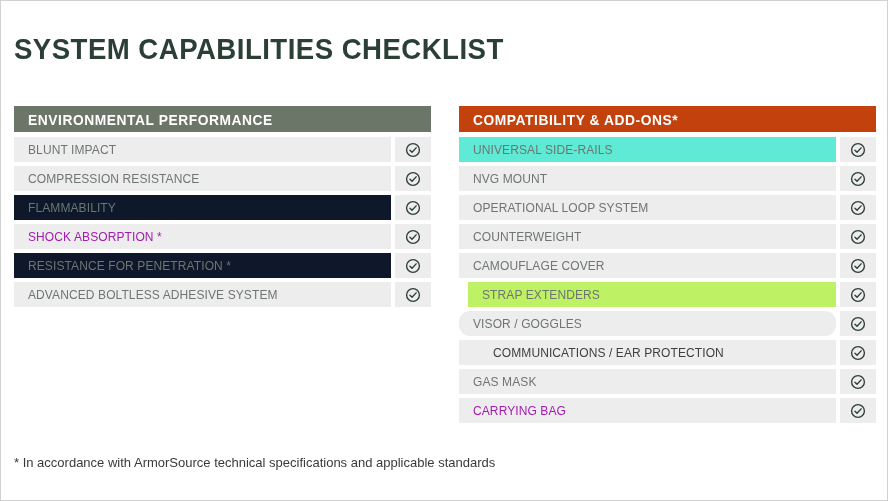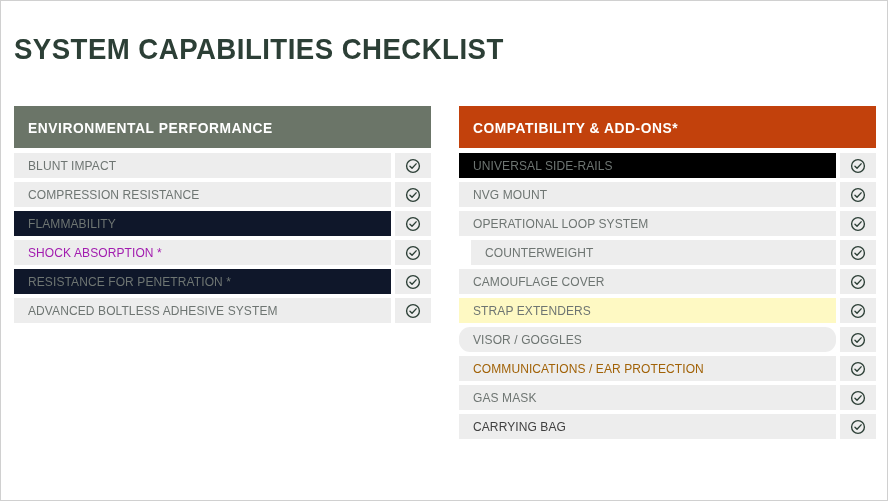--- a/index.html
+++ b/index.html
@@ -40,21 +40,21 @@
     top: 105px;
     width: 859px;
     display: flex;
     gap: 28px;
   }
   .column {
     width: 417px;
     flex: 0 0 417px;
   }
   .col-header {
-    height: 42px;
+    height: 26px;
     display: flex;
     align-items: center;
     padding-left: 14px;
     box-sizing: border-box;
   }
   .col-header-label {
     font-family: "Liberation Sans Narrow", "Liberation Sans", sans-serif;
     font-size: 15px;
     font-weight: bold;
     letter-spacing: 0.6px;
@@ -198,21 +198,21 @@
       </div>
     </div>
 
     <div class="column">
       <div class="col-header" style="background: #c2410c;">
         <span class="col-header-label">COMPATIBILITY &amp; ADD-ONS*</span>
       </div>
       <div class="rows">
 
         <div class="row">
-          <div class="row-label-cell" style="background: #000000;">
+          <div class="row-label-cell" style="background: #5eead4;">
             <span class="row-label" style="color: rgb(110, 117, 114);">UNIVERSAL SIDE-RAILS</span>
           </div>
           <div class="row-check-cell" style="background: rgb(237, 237, 237);">
             <svg class="check-icon" viewBox="0 0 20 20">
               <circle cx="10" cy="10" r="8" fill="none" stroke="#2c3f36" stroke-width="1.7"></circle>
               <path d="M6.2 10.2 L8.8 12.8 L13.9 7.3" fill="none" stroke="#2c3f36" stroke-width="1.7" stroke-linecap="round" stroke-linejoin="round"></path>
             </svg>
           </div>
         </div>
 
@@ -234,21 +234,21 @@
           </div>
           <div class="row-check-cell" style="background: rgb(237, 237, 237);">
             <svg class="check-icon" viewBox="0 0 20 20">
               <circle cx="10" cy="10" r="8" fill="none" stroke="#2c3f36" stroke-width="1.7"></circle>
               <path d="M6.2 10.2 L8.8 12.8 L13.9 7.3" fill="none" stroke="#2c3f36" stroke-width="1.7" stroke-linecap="round" stroke-linejoin="round"></path>
             </svg>
           </div>
         </div>
 
         <div class="row">
-          <div class="row-label-cell" style="background: rgb(237, 237, 237); margin-left: 12px;">
+          <div class="row-label-cell" style="background: rgb(237, 237, 237);">
             <span class="row-label" style="color: rgb(110, 117, 114);">COUNTERWEIGHT</span>
           </div>
           <div class="row-check-cell" style="background: rgb(237, 237, 237);">
             <svg class="check-icon" viewBox="0 0 20 20">
               <circle cx="10" cy="10" r="8" fill="none" stroke="#2c3f36" stroke-width="1.7"></circle>
               <path d="M6.2 10.2 L8.8 12.8 L13.9 7.3" fill="none" stroke="#2c3f36" stroke-width="1.7" stroke-linecap="round" stroke-linejoin="round"></path>
             </svg>
           </div>
         </div>
 
@@ -258,21 +258,21 @@
           </div>
           <div class="row-check-cell" style="background: rgb(237, 237, 237);">
             <svg class="check-icon" viewBox="0 0 20 20">
               <circle cx="10" cy="10" r="8" fill="none" stroke="#2c3f36" stroke-width="1.7"></circle>
               <path d="M6.2 10.2 L8.8 12.8 L13.9 7.3" fill="none" stroke="#2c3f36" stroke-width="1.7" stroke-linecap="round" stroke-linejoin="round"></path>
             </svg>
           </div>
         </div>
 
         <div class="row">
-          <div class="row-label-cell" style="background: #fef9c3;">
+          <div class="row-label-cell" style="background: #bef264; margin-left: 9px;">
             <span class="row-label" style="color: rgb(110, 117, 114);">STRAP EXTENDERS</span>
           </div>
           <div class="row-check-cell" style="background: rgb(237, 237, 237);">
             <svg class="check-icon" viewBox="0 0 20 20">
               <circle cx="10" cy="10" r="8" fill="none" stroke="#2c3f36" stroke-width="1.7"></circle>
               <path d="M6.2 10.2 L8.8 12.8 L13.9 7.3" fill="none" stroke="#2c3f36" stroke-width="1.7" stroke-linecap="round" stroke-linejoin="round"></path>
             </svg>
           </div>
         </div>
 
@@ -283,21 +283,21 @@
           <div class="row-check-cell" style="background: rgb(237, 237, 237);">
             <svg class="check-icon" viewBox="0 0 20 20">
               <circle cx="10" cy="10" r="8" fill="none" stroke="#2c3f36" stroke-width="1.7"></circle>
               <path d="M6.2 10.2 L8.8 12.8 L13.9 7.3" fill="none" stroke="#2c3f36" stroke-width="1.7" stroke-linecap="round" stroke-linejoin="round"></path>
             </svg>
           </div>
         </div>
 
         <div class="row">
           <div class="row-label-cell" style="background: rgb(237, 237, 237);">
-            <span class="row-label" style="color: #a16207;">COMMUNICATIONS / EAR PROTECTION</span>
+            <span class="row-label" style="color: #404040; margin-left: 20px;">COMMUNICATIONS / EAR PROTECTION</span>
           </div>
           <div class="row-check-cell" style="background: rgb(237, 237, 237);">
             <svg class="check-icon" viewBox="0 0 20 20">
               <circle cx="10" cy="10" r="8" fill="none" stroke="#2c3f36" stroke-width="1.7"></circle>
               <path d="M6.2 10.2 L8.8 12.8 L13.9 7.3" fill="none" stroke="#2c3f36" stroke-width="1.7" stroke-linecap="round" stroke-linejoin="round"></path>
             </svg>
           </div>
         </div>
 
         <div class="row">
@@ -307,29 +307,30 @@
           <div class="row-check-cell" style="background: rgb(237, 237, 237);">
             <svg class="check-icon" viewBox="0 0 20 20">
               <circle cx="10" cy="10" r="8" fill="none" stroke="#2c3f36" stroke-width="1.7"></circle>
               <path d="M6.2 10.2 L8.8 12.8 L13.9 7.3" fill="none" stroke="#2c3f36" stroke-width="1.7" stroke-linecap="round" stroke-linejoin="round"></path>
             </svg>
           </div>
         </div>
 
         <div class="row">
           <div class="row-label-cell" style="background: rgb(237, 237, 237);">
-            <span class="row-label" style="color: #404040;">CARRYING BAG</span>
+            <span class="row-label" style="color: #a21caf;">CARRYING BAG</span>
           </div>
           <div class="row-check-cell" style="background: rgb(237, 237, 237);">
             <svg class="check-icon" viewBox="0 0 20 20">
               <circle cx="10" cy="10" r="8" fill="none" stroke="#2c3f36" stroke-width="1.7"></circle>
               <path d="M6.2 10.2 L8.8 12.8 L13.9 7.3" fill="none" stroke="#2c3f36" stroke-width="1.7" stroke-linecap="round" stroke-linejoin="round"></path>
             </svg>
           </div>
         </div>
 
       </div>
     </div>
 
   </div>
 
+  <div class="footnote" style="color: rgb(58, 58, 58);">* In accordance with ArmorSource technical specifications and applicable standards</div>
 
 </div>
 
 </body></html>

